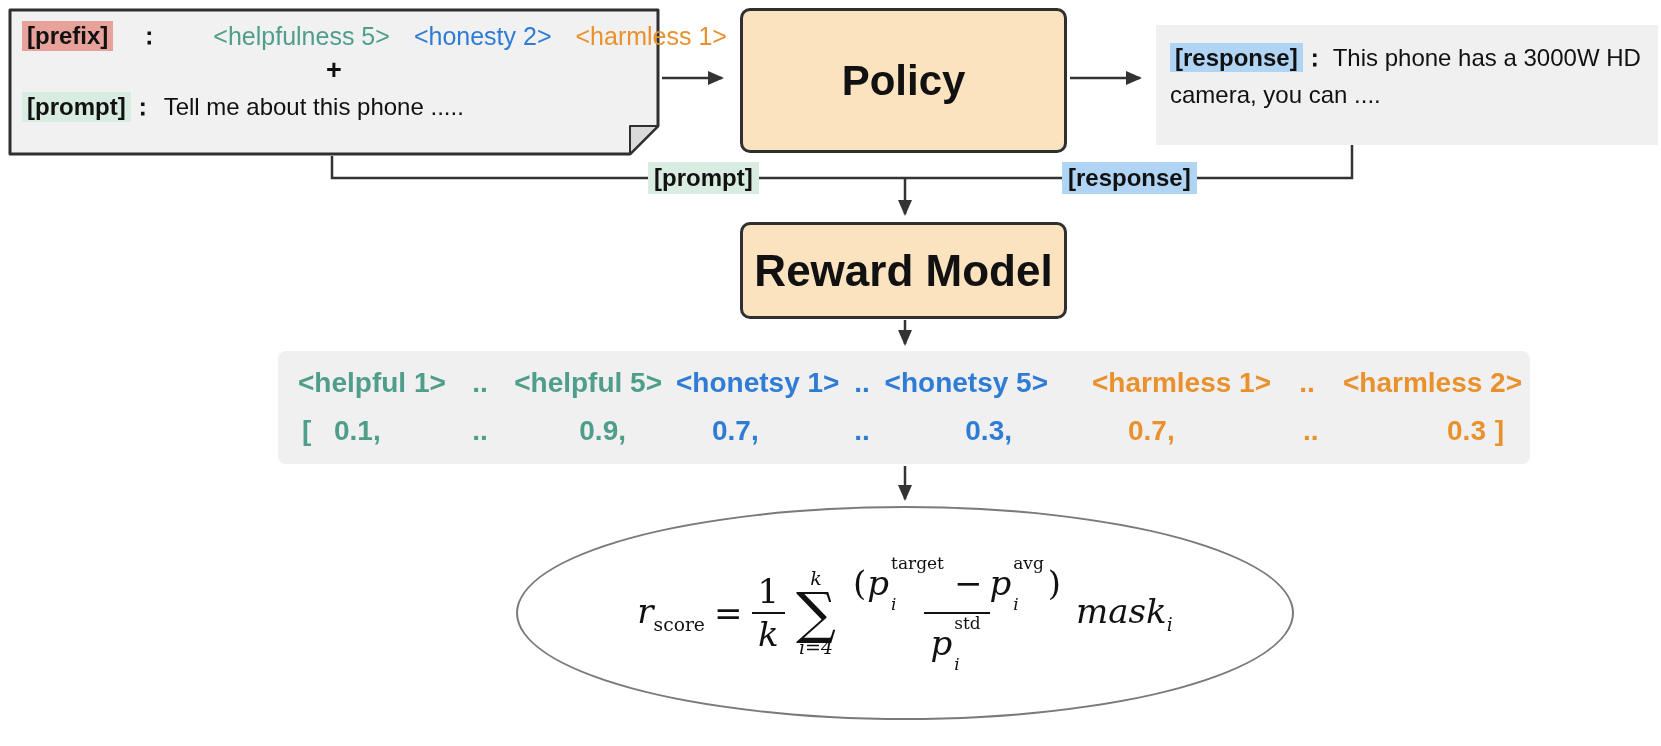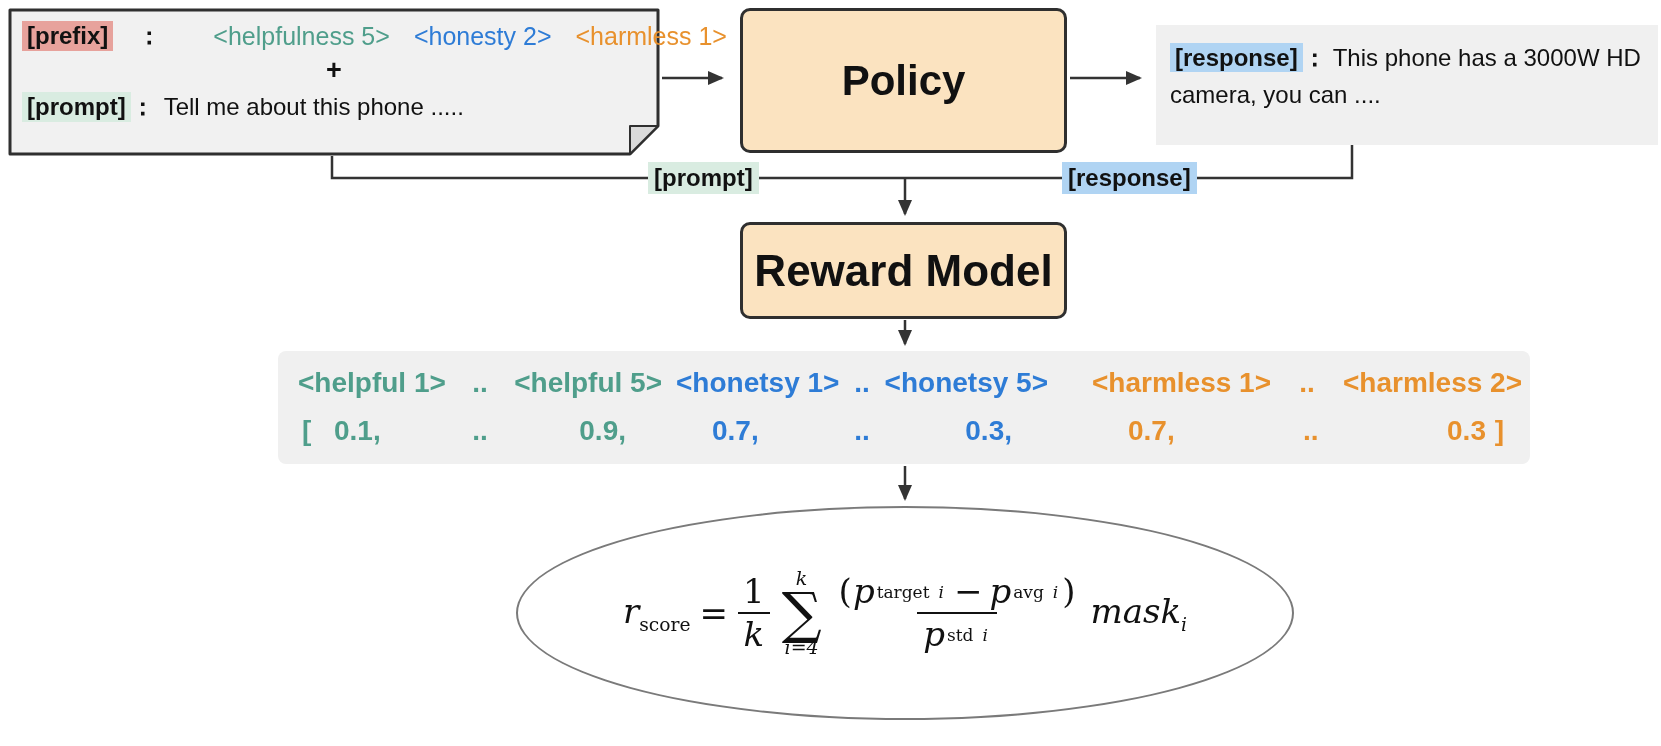--- a/index.html
+++ b/index.html
@@ -61,22 +61,22 @@
   .formula sub{font-size:0.55em;}
   .sub-rm{font-style:normal;}
   .frac{display:inline-flex;flex-direction:column;align-items:center;line-height:1.2;}
   .frac .fnum{padding:0 6px;}
   .frac .fden{border-top:2.5px solid #111;padding:0 6px;}
   .numrow,.denrow{display:inline-flex;align-items:center;gap:1px;}
   .sum{display:inline-flex;flex-direction:column;align-items:center;line-height:1;margin:0 2px;}
   .sum-top{font-size:19px;}
   .sum-sym{font-size:56px;line-height:0.9;}
   .sum-bot{font-size:19px;}
-  .ss{display:inline-flex;flex-direction:row;align-items:flex-start;font-size:17px;line-height:1;
-      gap:9px;margin:0 3px 0 1px;transform:translateY(1px);font-style:normal;}
+  .ss{display:inline-flex;flex-direction:column;align-items:flex-start;font-size:17px;line-height:1;
+      gap:24px;margin:0 3px 0 1px;transform:translateY(1px);font-style:normal;}
   .ss .s-sub{font-style:italic;}
   .f-minus{margin:0 6px;}
 </style>
 </head>
 <body>
 
 <div class="canvas">
 
   <svg class="wires" width="1661" height="746" viewBox="0 0 1661 746">
     <defs>

